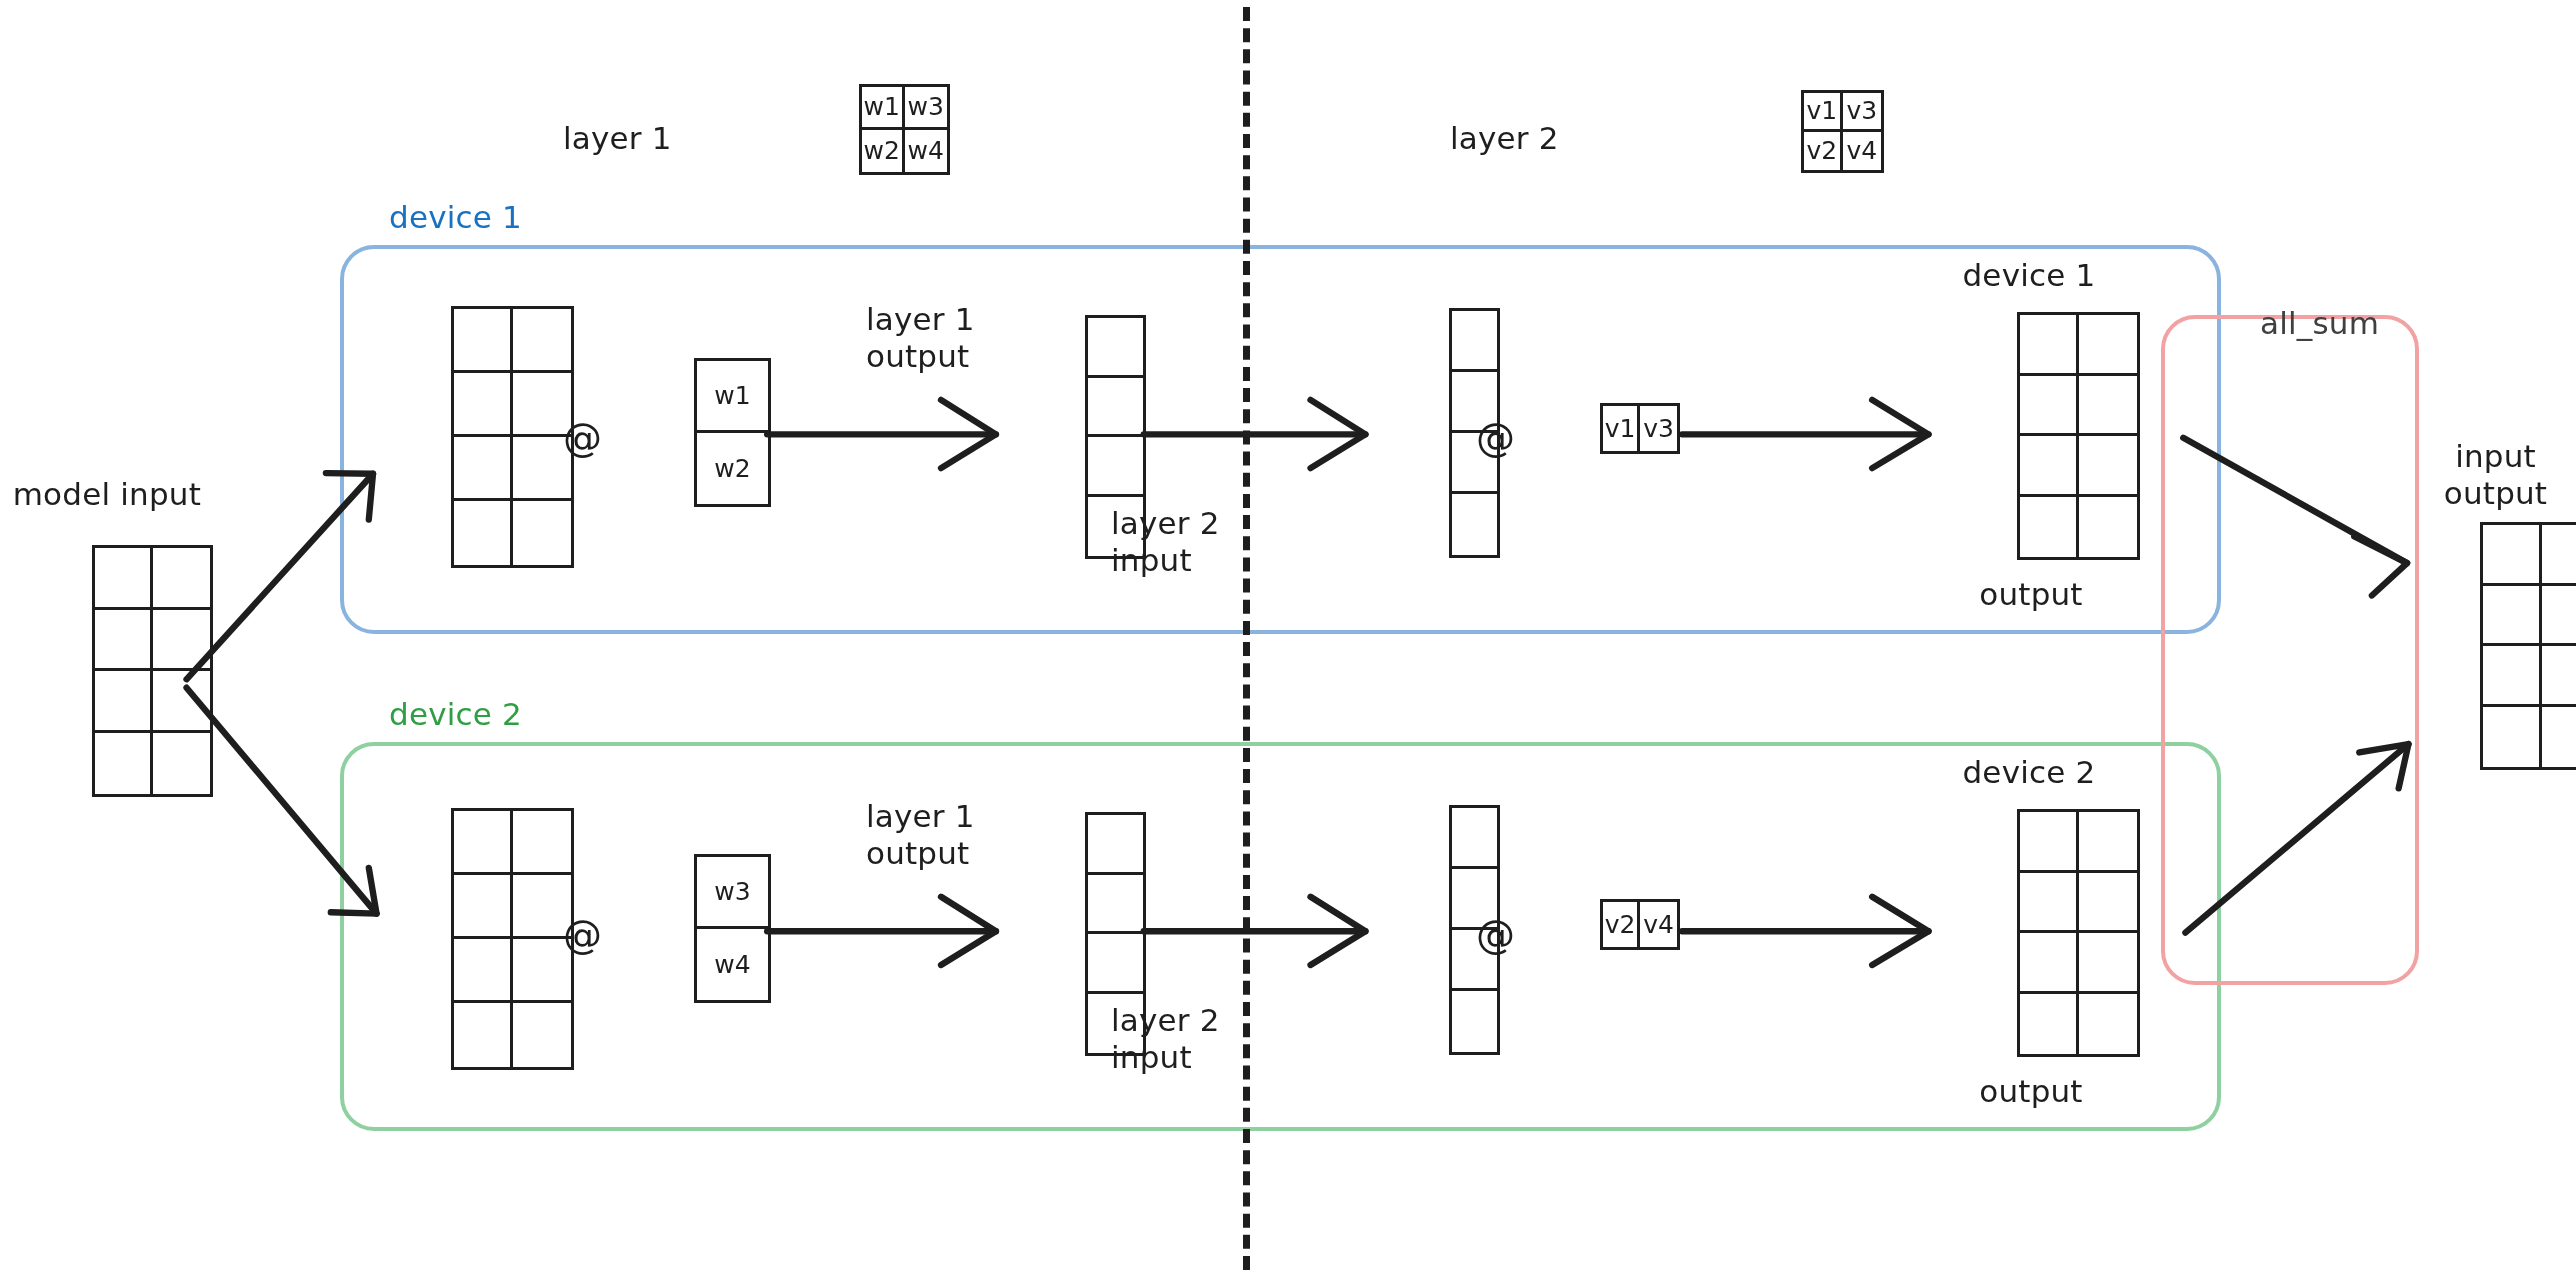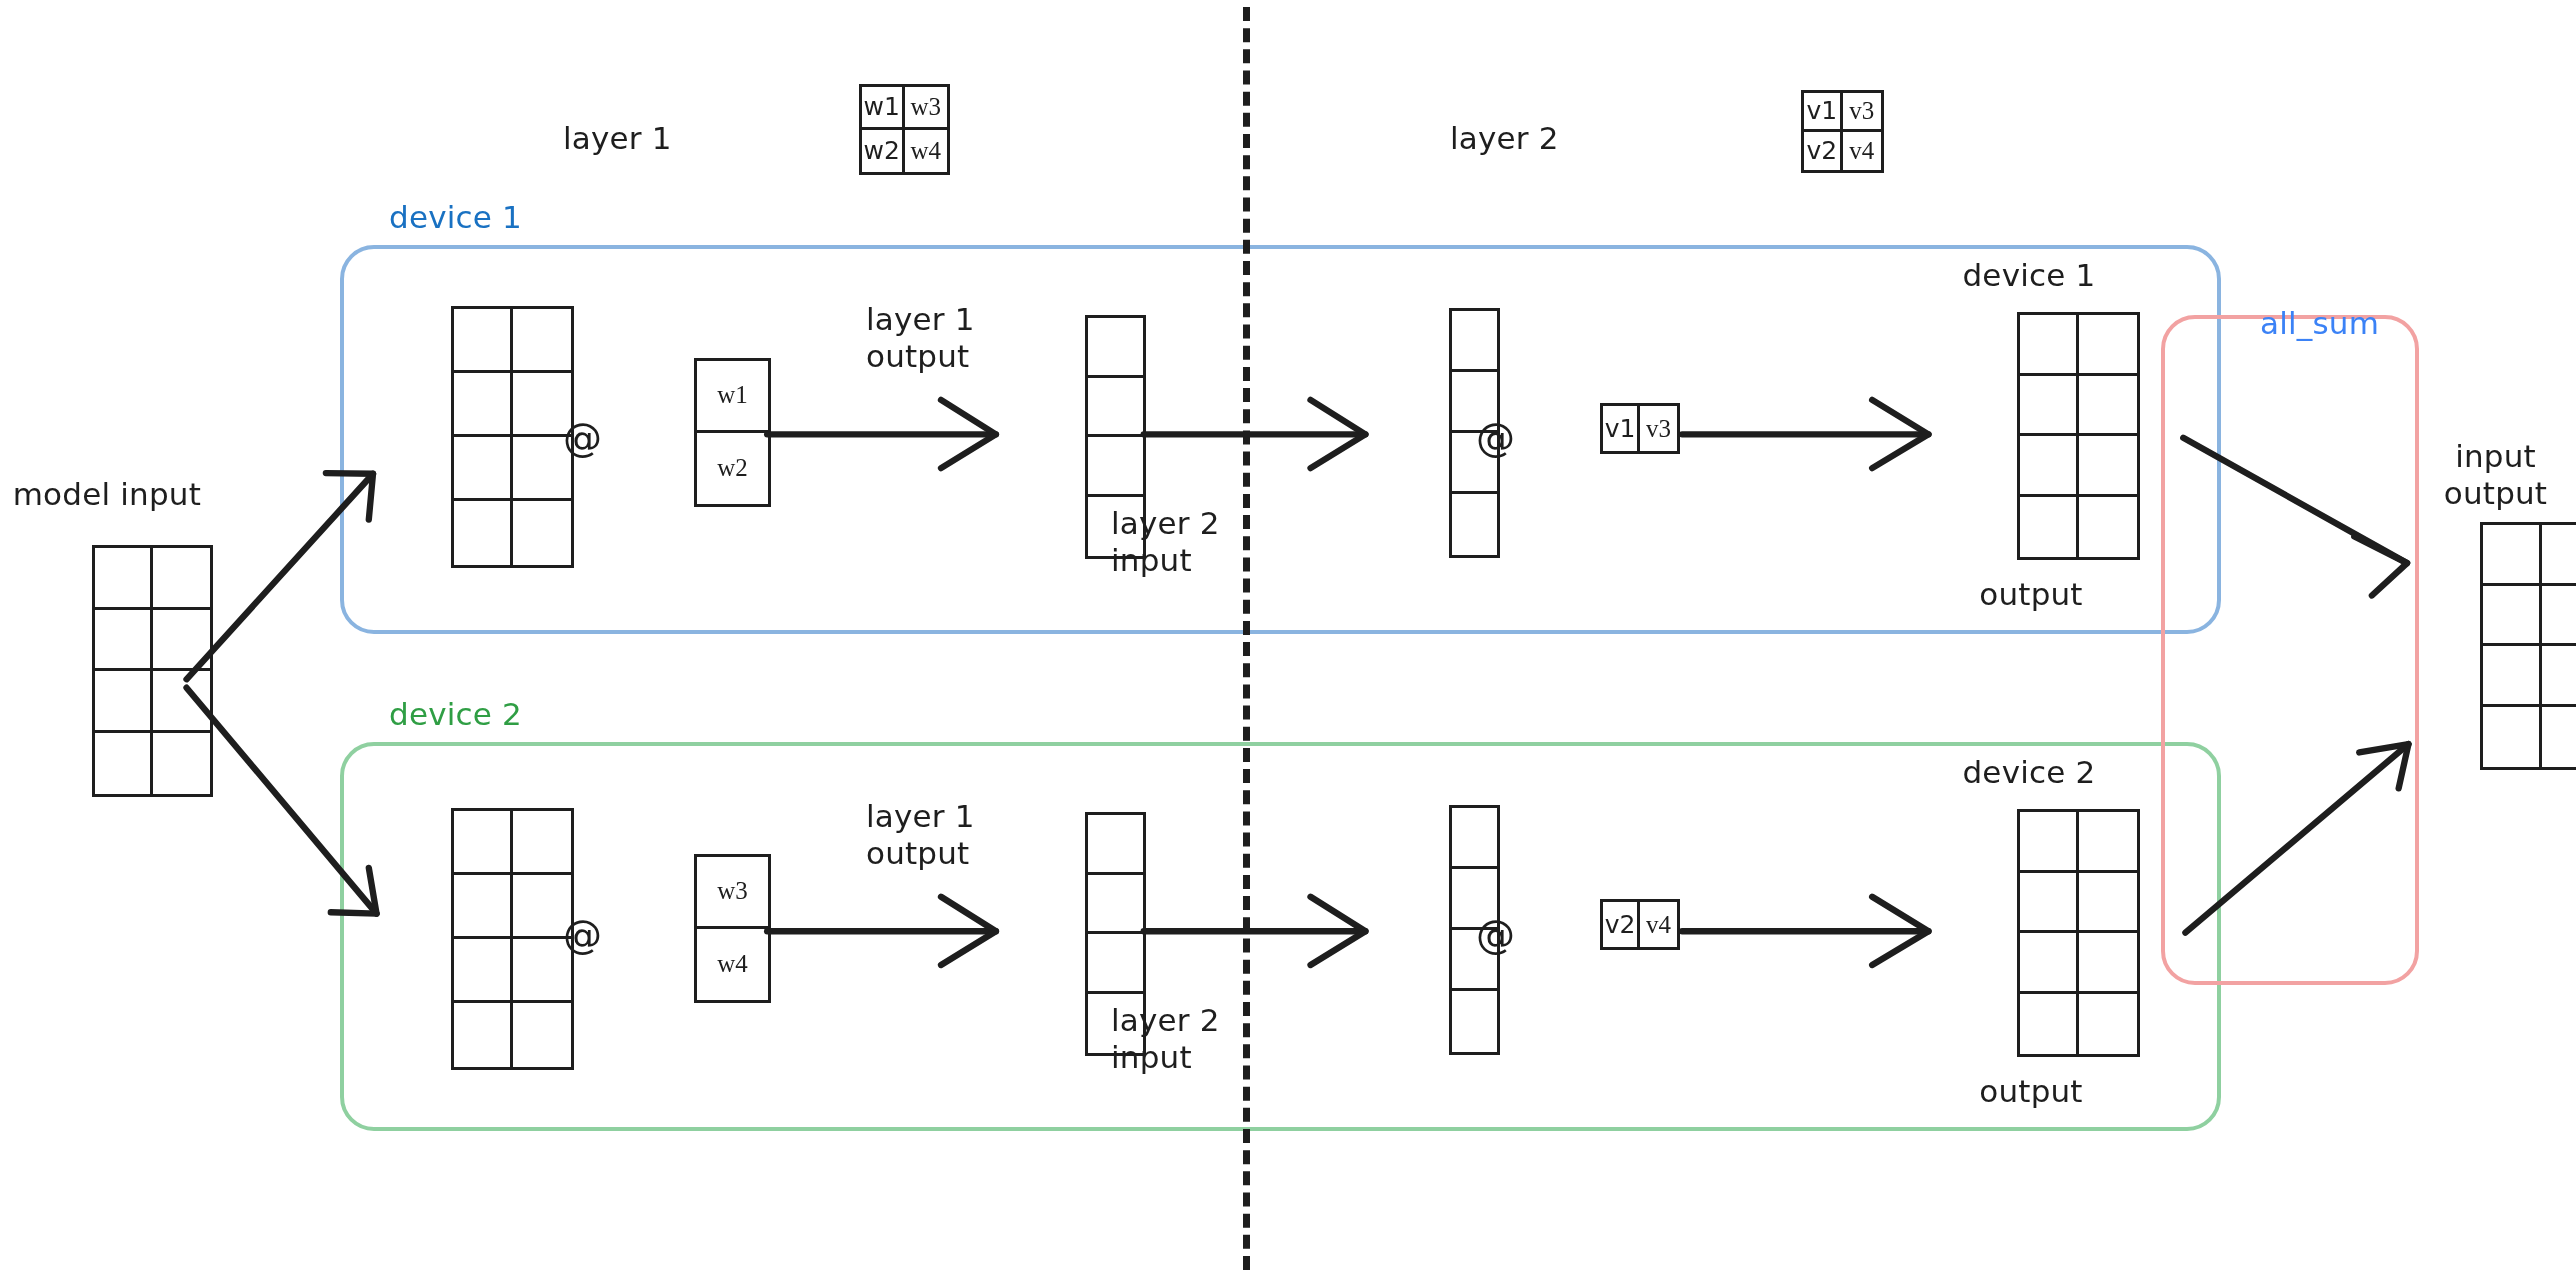--- a/index.html
+++ b/index.html
@@ -26,21 +26,21 @@
     color: #1e1e1e;
     font-size: 31px;
     line-height: 1.18;
     white-space: pre;
     letter-spacing: 0.2px;
   }
   .lbl.center { text-align: center; }
   .lbl.right  { text-align: left; }
   .lbl.blue   { color: #1971c2; }
   .lbl.green  { color: #2f9e44; }
-  .lbl.red    { color: #3b82f6; }
+  .lbl.red    { color: #404040; }
   .op {
     position: absolute;
     font-size: 39px;
     color: #1e1e1e;
     font-family: "DejaVu Sans", sans-serif;
   }
 
   
   .matrix {
     position: absolute;
@@ -55,21 +55,21 @@
     border-right: 3.5px solid #1e1e1e;
     border-bottom: 3.5px solid #1e1e1e;
     display: flex;
     align-items: center;
     justify-content: center;
     font-family: "DejaVu Sans", sans-serif;
     font-size: 25px;
     color: #1e1e1e;
     overflow: hidden;
   }
-  .matrix .cell.lastcol { border-right: none; font-family: Liberation Serif, serif; }
+  .matrix .cell.lastcol { border-right: none; }
   .matrix .cell.lastrow { border-bottom: none; }
 
   
   .groupbox {
     position: absolute;
     box-sizing: border-box;
     border-radius: 34px;
     background: transparent;
   }
   .groupbox.dev1 { border: 4.2px solid #8ab4e0; }

